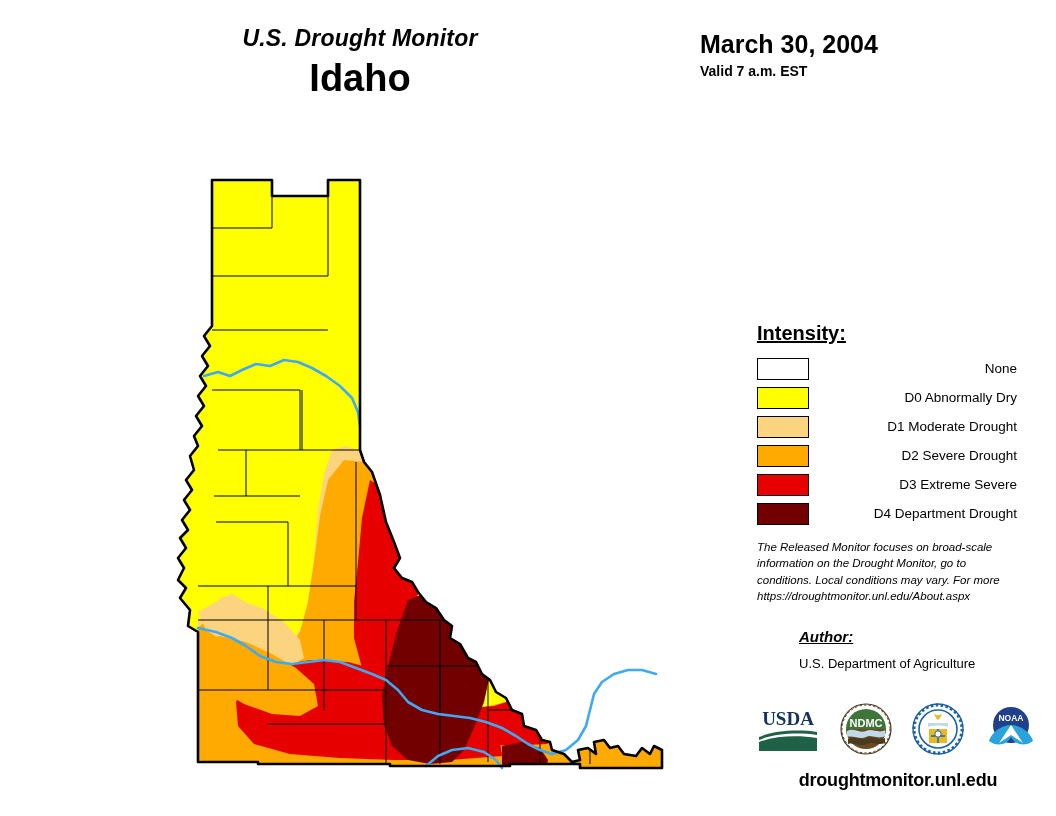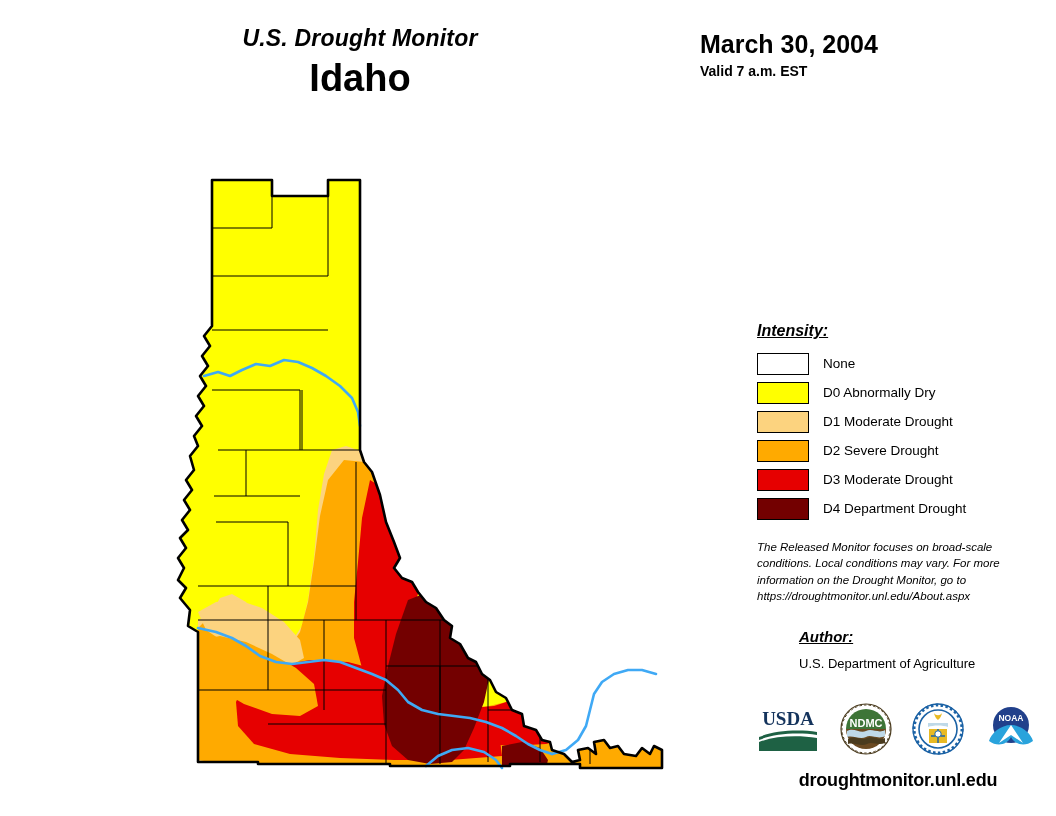--- a/index.html
+++ b/index.html
@@ -81,30 +81,30 @@
   }
 
   
   #legend-block {
     position: absolute;
     left: 757px;
     top: 322px;
     width: 260px;
   }
   #legend-heading {
-    font-size: 16px;
-    font-style: italic;
+    font-size: 20px;
     font-weight: bold;
     text-decoration: underline;
     margin-bottom: 9px;
   }
   .legend-row {
     display: flex;
     align-items: center;
     height: 29px;
+    justify-content: space-between;
   }
   .legend-swatch {
     width: 52px;
     height: 22px;
     border: 1px solid #000000;
     box-sizing: border-box;
     flex: 0 0 auto;
   }
   .legend-label {
     margin-left: 14px;
@@ -329,32 +329,32 @@
   <div class="legend-row">
     <div class="legend-swatch" style="background:#FCD37F"></div>
     <div class="legend-label">D1 Moderate Drought</div>
   </div>
   <div class="legend-row">
     <div class="legend-swatch" style="background:#FFAA00"></div>
     <div class="legend-label">D2 Severe Drought</div>
   </div>
   <div class="legend-row">
     <div class="legend-swatch" style="background:#E60000"></div>
-    <div class="legend-label">D3 Moderate Drought</div>
+    <div class="legend-label">D3 Extreme Severe</div>
   </div>
   <div class="legend-row">
     <div class="legend-swatch" style="background:#730000"></div>
     <div class="legend-label">D4 Department Drought</div>
   </div>
 </div>
 
 <div id="disclaimer">
   <div>The Released Monitor focuses on broad-scale</div>
+  <div>information on the Drought Monitor, go to</div>
   <div>conditions. Local conditions may vary. For more</div>
-  <div>information on the Drought Monitor, go to</div>
   <div>https://droughtmonitor.unl.edu/About.aspx</div>
 </div>
 
 <div id="author-block">
   <div id="author-heading">Author:</div>
   <div class="author-line">U.S. Department of Agriculture</div>
 </div>
 
 <div id="logo-row">
 

